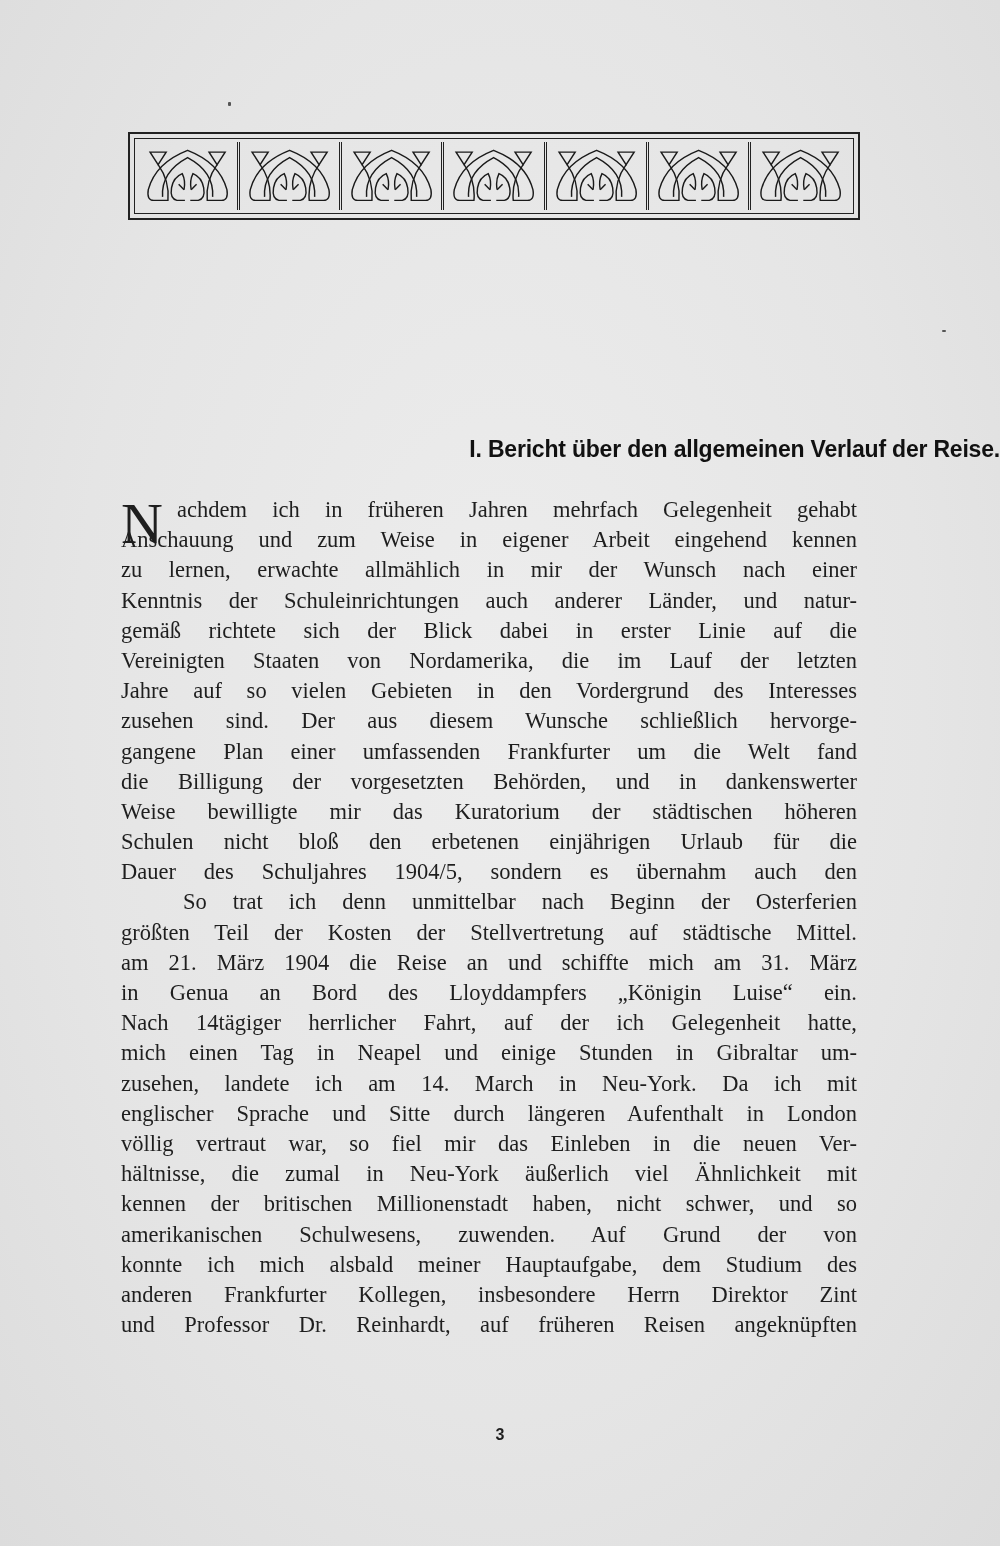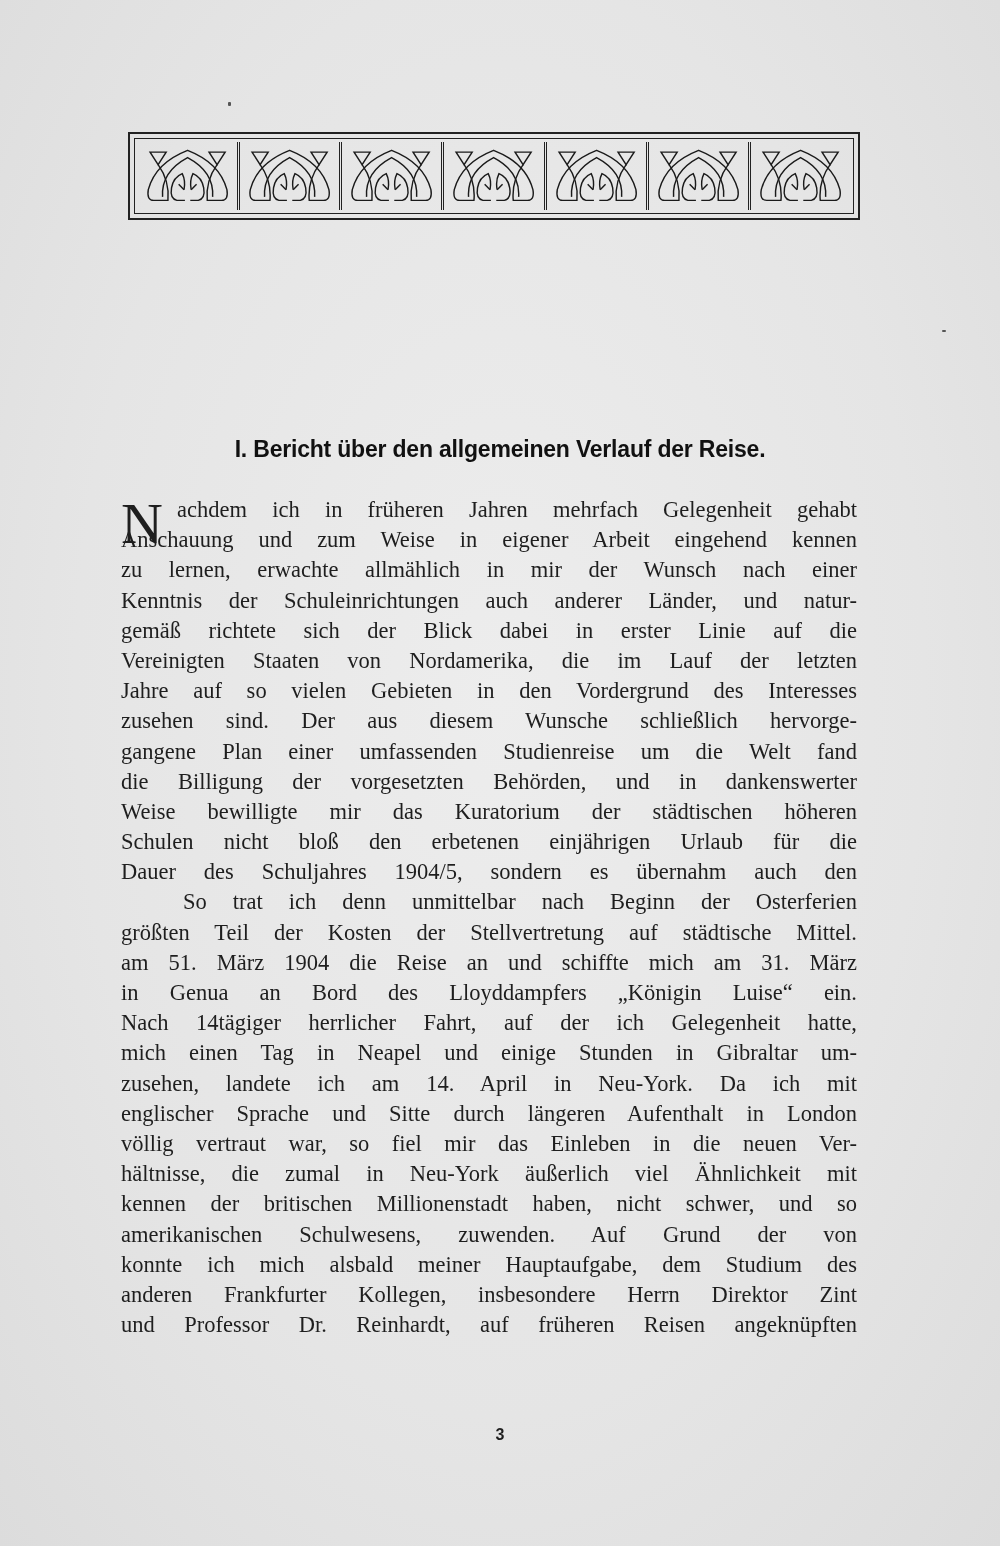--- a/index.html
+++ b/index.html
@@ -22,21 +22,21 @@
   .ornament-inner {
     width:100%; height:100%; box-sizing:border-box; border:1.5px solid #222;
     display:flex; padding:3px 3px;
   }
   .tile {
     flex:1; border-right:3px double #222; display:flex; align-items:center; justify-content:center;
   }
   .tile:last-child { border-right:none; }
   .tile svg { width:92%; height:92%; }
   .heading {
-    position:absolute; left:0; width:1000px; top:436px; text-align:center;
+    position:absolute; left:0; width:1000px; top:436px; text-align:right;
     font-family:"Liberation Sans","DejaVu Sans",sans-serif; font-weight:bold;
     font-size:23px; letter-spacing:-0.2px; color:#111;
   }
   .body-text {
     position:absolute; left:121px; width:736px; top:495px;
     font-size:22.5px; line-height:30.2px;
     text-align:justify; text-align-last:justify;
   }
   .line { display:block; white-space:nowrap; height:30.2px; text-align:justify; text-align-last:justify; }
   .dropcap-wrap { position:relative; }
@@ -151,32 +151,32 @@
 
 <div class="body-text" id="body-text">
     <span class="line dropcap-wrap indent-cap" style="display: block;"><span class="dropcap">N</span><span>achdem ich in früheren Jahren mehrfach Gelegenheit gehabt</span></span>
     <span class="line">Anschauung und zum Weise in eigener Arbeit eingehend kennen</span>
     <span class="line">zu lernen, erwachte allmählich in mir der Wunsch nach einer</span>
     <span class="line">Kenntnis der Schuleinrichtungen auch anderer Länder, und natur-</span>
     <span class="line">gemäß richtete sich der Blick dabei in erster Linie auf die</span>
     <span class="line">Vereinigten Staaten von Nordamerika, die im Lauf der letzten</span>
     <span class="line">Jahre auf so vielen Gebieten in den Vordergrund des Interesses</span>
     <span class="line">zusehen sind. Der aus diesem Wunsche schließlich hervorge-</span>
-    <span class="line">gangene Plan einer umfassenden Studienreise um die Welt fand</span>
+    <span class="line">gangene Plan einer umfassenden Frankfurter um die Welt fand</span>
     <span class="line">die Billigung der vorgesetzten Behörden, und in dankenswerter</span>
     <span class="line">Weise bewilligte mir das Kuratorium der städtischen höheren</span>
     <span class="line">Schulen nicht bloß den erbetenen einjährigen Urlaub für die</span>
     <span class="line">Dauer des Schuljahres 1904/5, sondern es übernahm auch den</span>
     <span class="line indent-para">So trat ich denn unmittelbar nach Beginn der Osterferien</span>
     <span class="line">größten Teil der Kosten der Stellvertretung auf städtische Mittel.</span>
-    <span class="line">am 51. März 1904 die Reise an und schiffte mich am 31. März</span>
+    <span class="line">am 21. März 1904 die Reise an und schiffte mich am 31. März</span>
     <span class="line">in Genua an Bord des Lloyddampfers „Königin Luise“ ein.</span>
     <span class="line">Nach 14tägiger herrlicher Fahrt, auf der ich Gelegenheit hatte,</span>
     <span class="line">mich einen Tag in Neapel und einige Stunden in Gibraltar um-</span>
-    <span class="line">zusehen, landete ich am 14. April in Neu-York. Da ich mit</span>
+    <span class="line">zusehen, landete ich am 14. March in Neu-York. Da ich mit</span>
     <span class="line">englischer Sprache und Sitte durch längeren Aufenthalt in London</span>
     <span class="line">völlig vertraut war, so fiel mir das Einleben in die neuen Ver-</span>
     <span class="line">hältnisse, die zumal in Neu-York äußerlich viel Ähnlichkeit mit</span>
     <span class="line">kennen der britischen Millionenstadt haben, nicht schwer, und so</span>
     <span class="line">amerikanischen Schulwesens, zuwenden. Auf Grund der von</span>
     <span class="line">konnte ich mich alsbald meiner Hauptaufgabe, dem Studium des</span>
     <span class="line">anderen Frankfurter Kollegen, insbesondere Herrn Direktor Zint</span>
     <span class="line">und Professor Dr. Reinhardt, auf früheren Reisen angeknüpften</span>
   </div>
 

